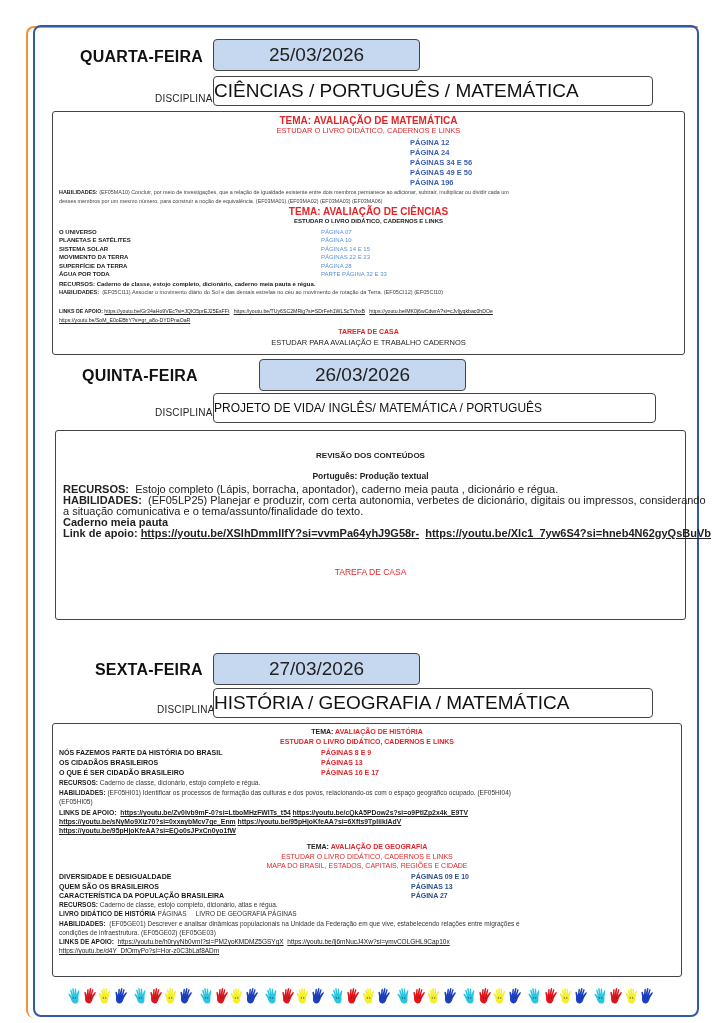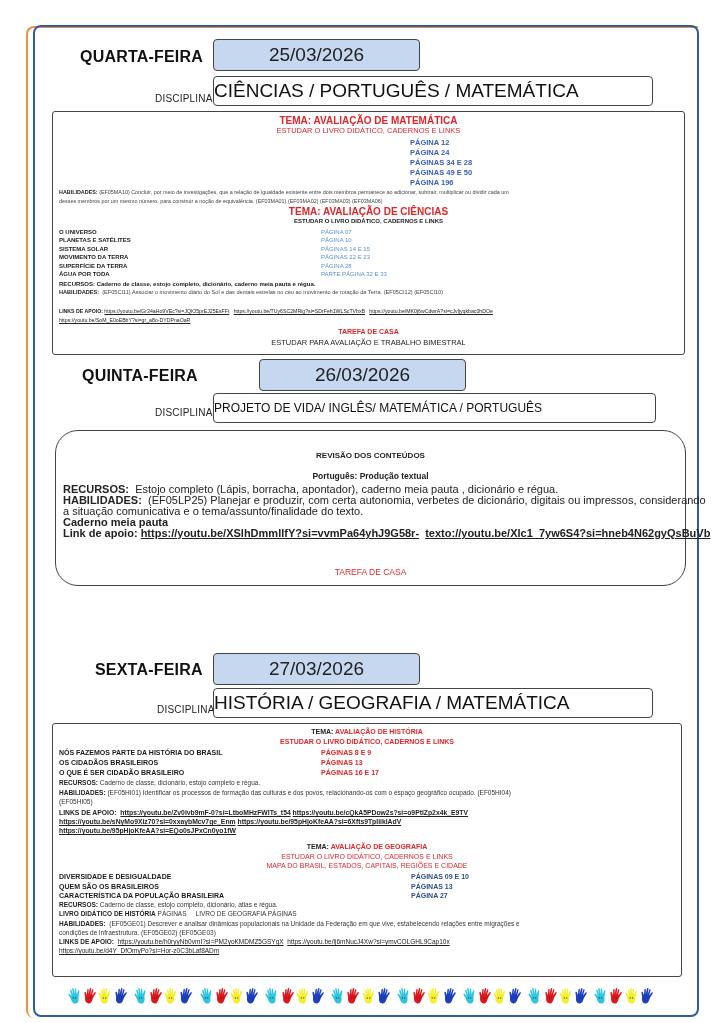--- a/index.html
+++ b/index.html
@@ -33,21 +33,21 @@
 <div class="disc-label" style="left:138px;top:93px;">DISCIPLINA:</div>
 <div class="disc-box" style="left:213px;top:76px;width:440px;height:30px;font-size:19px;">CIÊNCIAS / PORTUGUÊS / MATEMÁTICA</div>
 
 <div class="content-box" style="left:52px;top:111px;width:633px;height:244px;">
   <div class="center red b" style="top:3px;font-size:10px;">TEMA:  AVALIAÇÃO  DE MATEMÁTICA</div>
   <div class="center red" style="top:14px;font-size:7.5px;">ESTUDAR O LIVRO DIDÁTICO, CADERNOS E LINKS</div>
 
   <div class="row b blue" style="left:357px;top:26px;font-size:7.5px;line-height:10px;">
     <div>PÁGINA  12</div>
     <div>PÁGINA  24</div>
-    <div>PÁGINAS  34 E 28</div>
+    <div>PÁGINAS  34 E 56</div>
     <div>PÁGINAS  49 E 50</div>
     <div>PÁGINA  196</div>
   </div>
   <div class="row" style="left:6px;top:76px;font-size:5.4px;line-height:9px;color:#444;">
     <div><span class="b" style="color:#222">HABILIDADES:</span> <span>(EF05MA10) Concluir, por meio de investigações, que a relação de igualdade existente entre dois membros permanece ao adicionar, subtrair, multiplicar ou dividir cada um</span></div>
     <div>desses membros por um mesmo número, para construir a noção de equivalência.  (EF03MA01)  (EF03MA02)  (EF03MA03)  (EF03MA06)</div>
   </div>
 
   <div class="center red b" style="top:94px;font-size:10px;">TEMA:  AVALIAÇÃO  DE CIÊNCIAS</div>
   <div class="center b" style="top:106px;font-size:6px;color:#222;">ESTUDAR O LIVRO DIDÁTICO, CADERNOS E LINKS</div>
@@ -77,40 +77,40 @@
   <div class="row" style="left:6px;top:195px;font-size:5.2px;line-height:9px;color:#333;">
     <div>
       <span class="b" style="color:#222">LINKS DE APOIO:</span>
       <a class="lnk">https://youtu.be/Gr34aHo9VEc?si=JQlO5prEJ25EsFFt</a>&nbsp;&nbsp;
       <a class="lnk">https://youtu.be/TUy6SC2MRig?si=SDrFeh1WLScTVbxB</a>&nbsp;&nbsp;
       <a class="lnk">https://youtu.be/MK0j6wCdwrA?si=cJvljyqkbac0hDOe</a>
     </div>
     <div><a class="lnk">https://youtu.be/SoM_E0oEBbY?si=gr_a8o-DYDPnaOaR</a></div>
   </div>
   <div class="center red b" style="top:216px;font-size:7px;">TAREFA  DE CASA</div>
-  <div class="center" style="top:226px;font-size:7.5px;color:#222;">ESTUDAR PARA AVALIAÇÃO E TRABALHO BIMESTRAL</div>
+  <div class="center" style="top:226px;font-size:7.5px;color:#222;">ESTUDAR PARA AVALIAÇÃO E TRABALHO CADERNOS</div>
 </div>
 
 <div class="day-label" style="left:82px;top:367px;">QUINTA-FEIRA</div>
 <div class="date-box" style="left:259px;top:359px;width:205px;height:30px;">26/03/2026</div>
 <div class="disc-label" style="left:138px;top:407px;">DISCIPLINA:</div>
 <div class="disc-box" style="left:213px;top:393px;width:443px;height:30px;font-size:12px;">PROJETO DE VIDA/ INGLÊS/ MATEMÁTICA / PORTUGUÊS</div>
 
-<div class="content-box" style="left:55px;top:430px;width:631px;height:156px;border-radius:23px;">
+<div class="content-box" style="left:55px;top:430px;width:631px;height:190px;">
   <div class="center b" style="top:20px;font-size:8px;color:#222;">REVISÃO DOS CONTEÚDOS</div>
   <div class="center b" style="top:40px;font-size:8.5px;color:#222;">Português:  Produção textual</div>
   <div class="row" style="left:7px;top:53px;font-size:11px;line-height:11px;color:#222;">
     <div><span class="b">RECURSOS:</span>&nbsp; <span>Estojo completo (Lápis, borracha, apontador), caderno meia pauta , dicionário e régua.</span></div>
     <div><span class="b">HABILIDADES:</span>&nbsp; <span>(EF05LP25) Planejar e produzir, com certa autonomia,  verbetes de dicionário, digitais ou impressos, considerando</span></div>
     <div>a situação comunicativa e o tema/assunto/finalidade do texto.</div>
     <div class="b">Caderno meia pauta</div>
     <div class="b">
       <span>Link de apoio:</span>
       <a class="lnk">https://youtu.be/XSlhDmmllfY?si=vvmPa64yhJ9G58r-</a>&nbsp;
-      <a class="lnk">texto://youtu.be/Xlc1_7yw6S4?si=hneb4N62gyQsBuVb</a>
+      <a class="lnk">https://youtu.be/Xlc1_7yw6S4?si=hneb4N62gyQsBuVb</a>
     </div>
   </div>
   <div class="center red" style="top:136px;font-size:8.5px;">TAREFA DE CASA</div>
 </div>
 
 <div class="day-label" style="left:95px;top:661px;">SEXTA-FEIRA</div>
 <div class="date-box" style="left:213px;top:653px;width:205px;height:30px;">27/03/2026</div>
 <div class="disc-label" style="left:140px;top:704px;">DISCIPLINA:</div>
 <div class="disc-box" style="left:213px;top:688px;width:440px;height:30px;font-size:19px;">HISTÓRIA / GEOGRAFIA / MATEMÁTICA</div>
 

